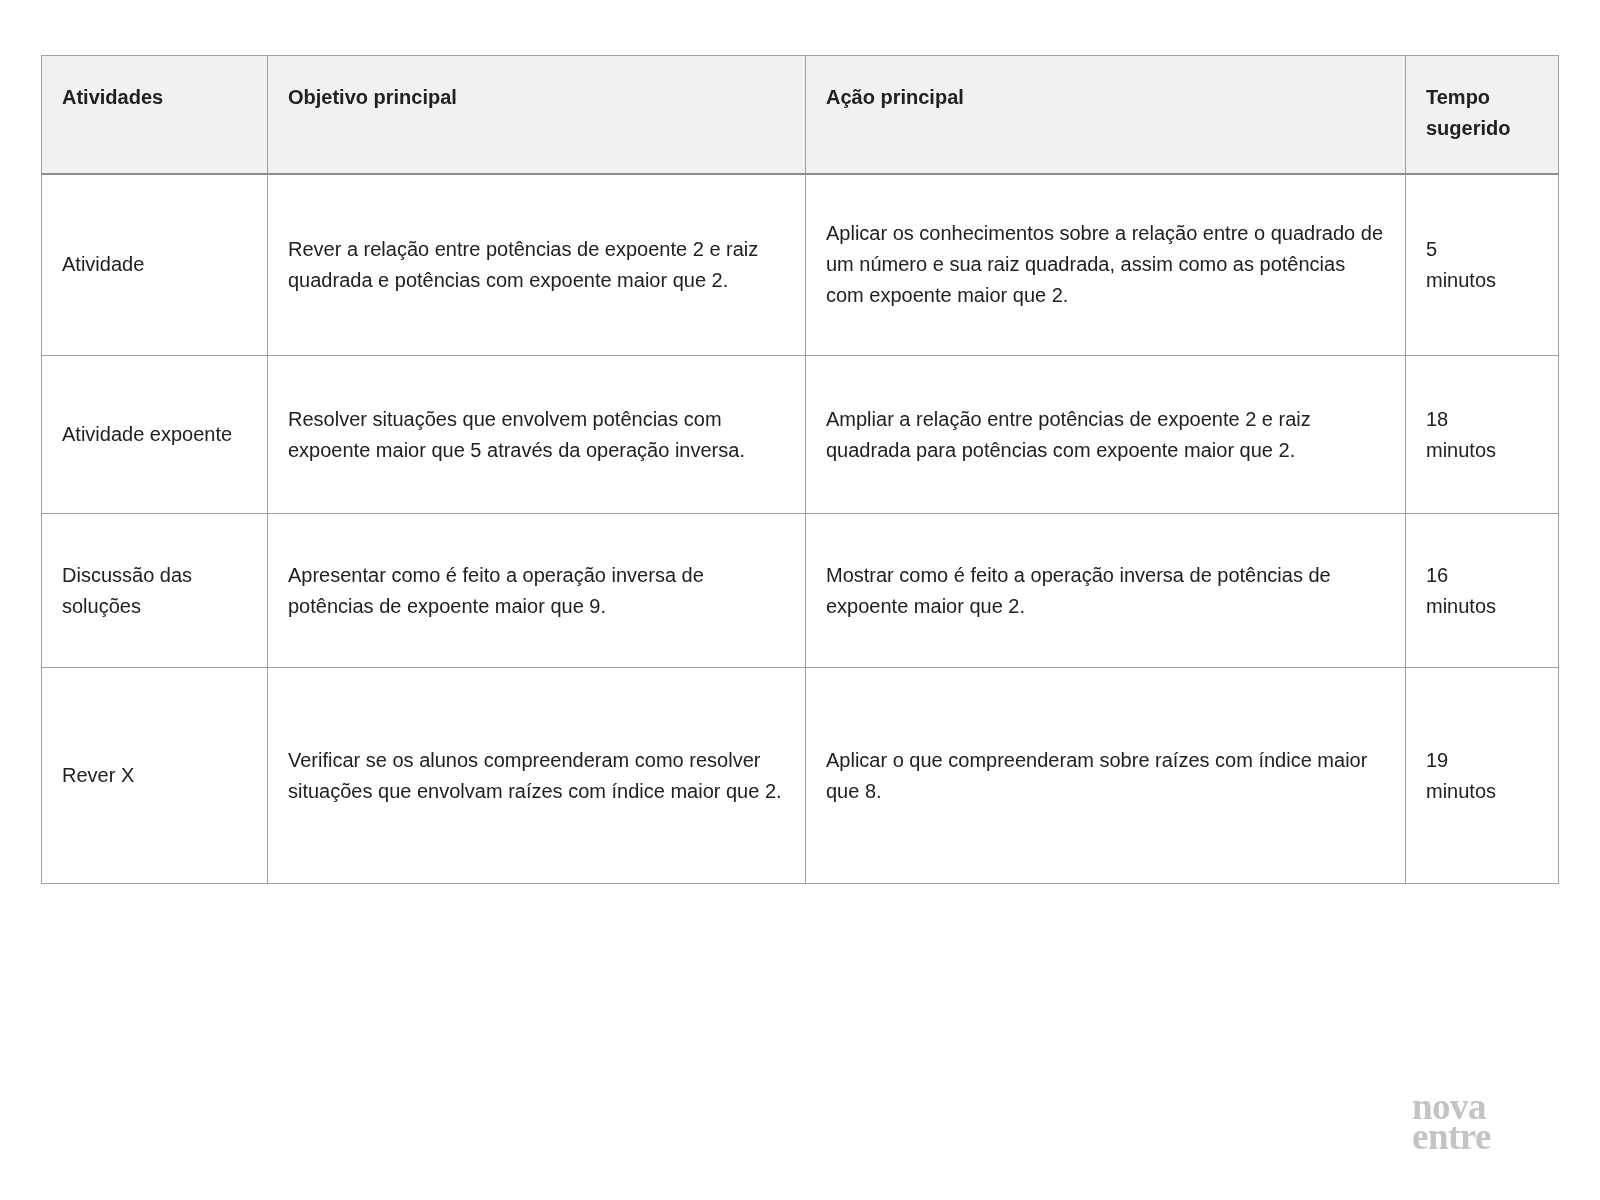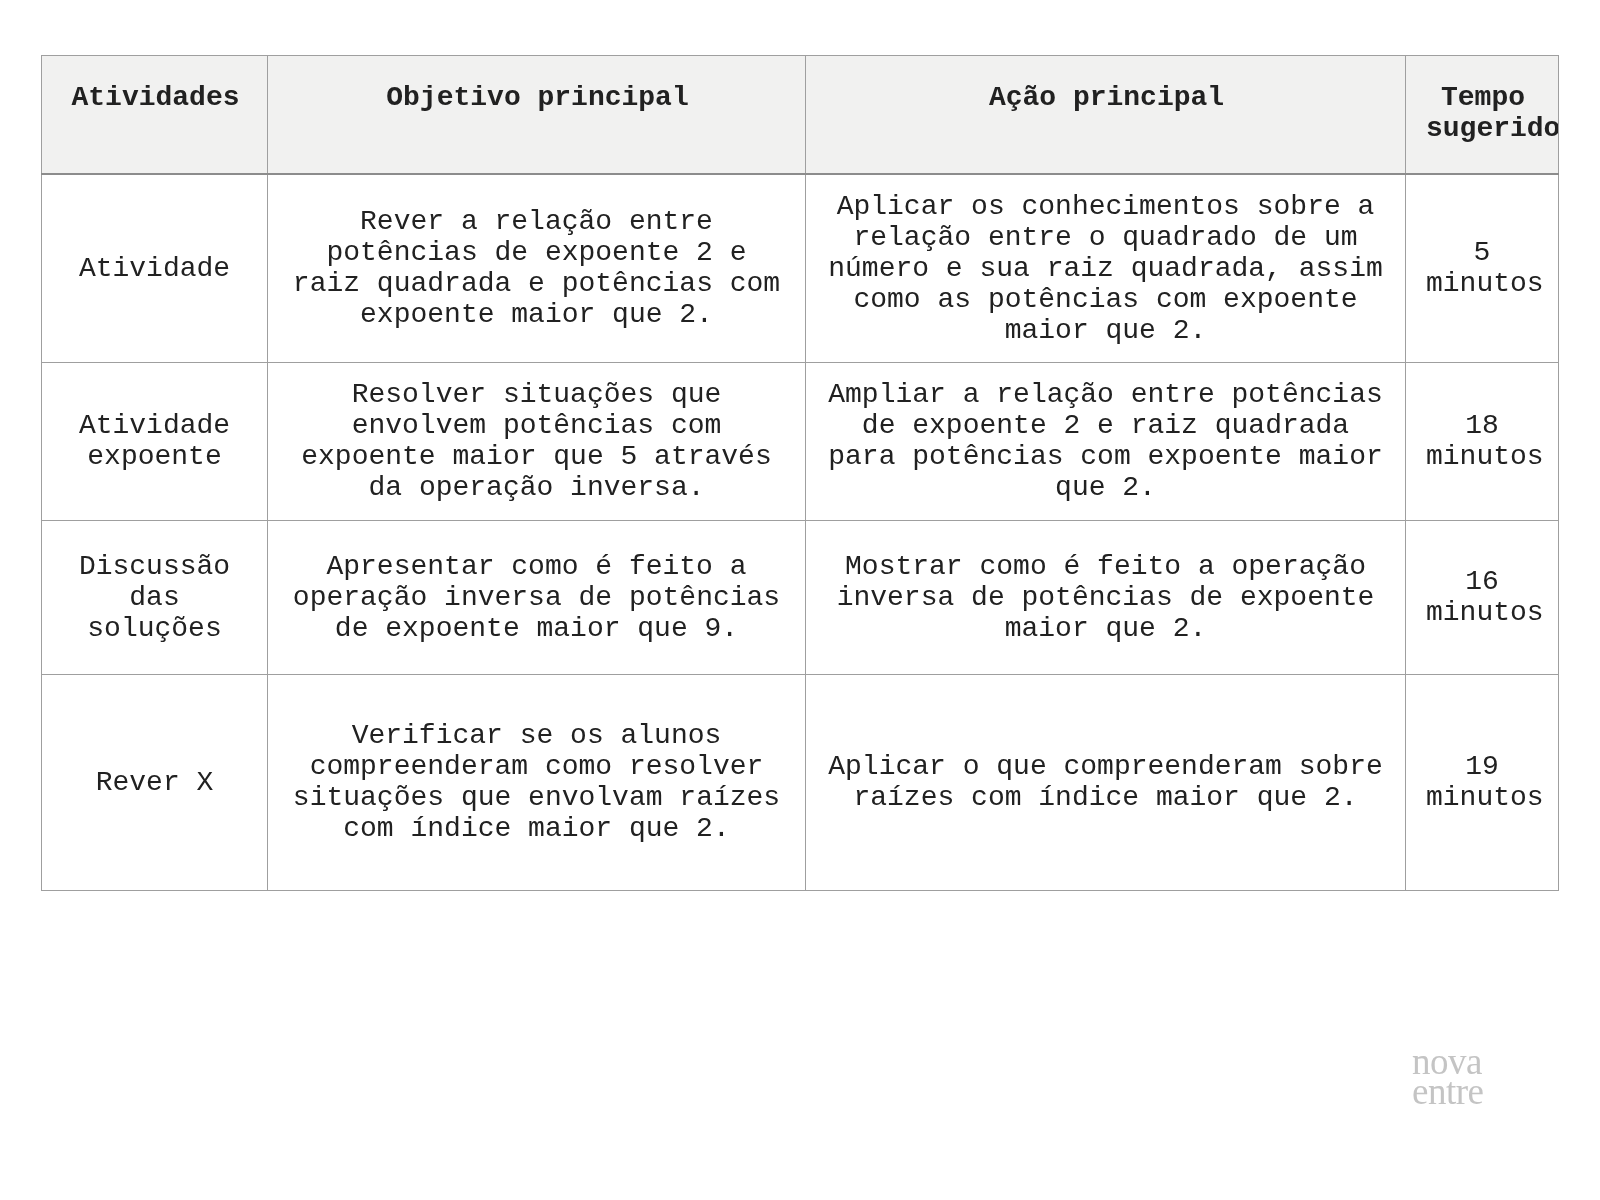--- a/index.html
+++ b/index.html
@@ -28,25 +28,24 @@
     border-collapse:collapse;
     table-layout:fixed;
     width:1517px;
   }
   col.c-atividades{width:226px;}
   col.c-objetivo{width:538px;}
   col.c-acao{width:600px;}
   col.c-tempo{width:153px;}
   th,td{
     border:1.5px solid var(--border);
-    font-size:28px;
+    font-size:20px;
     line-height:31px;
-    text-align:center;
+    text-align:left;
     overflow:hidden;
-    font-family:Liberation Mono, monospace;
   }
   th{
     background:var(--header-bg);
     vertical-align:top;
     font-weight:700;
     padding:26px 18px 16px 20px;
     border-bottom:2px solid var(--border-strong);
     height:118px;
   }
   td{
@@ -57,23 +56,23 @@
   }
   tr.r1 td{height:182px;}
   tr.r2 td{height:158px;}
   tr.r3 td{height:154px;}
   tr.r4 td{height:149px;}
   tr.r5 td{height:216px;}
   .tempo-line{display:block;}
   .logo{
     position:absolute;
     left:1412px;
-    top:1047px;
+    top:1092px;
     font-family:"Liberation Serif","DejaVu Serif",serif;
-    font-weight:400;
+    font-weight:700;
     font-size:37px;
     line-height:30px;
     letter-spacing:-0.5px;
     color:var(--logo);
   }
   .logo span{display:block;}
 </style>
 </head>
 <body>
 
@@ -117,21 +116,21 @@
         <td>Apresentar como é feito a operação inversa de potências de expoente maior que 9.</td>
         <td>Mostrar como é feito a operação inversa de potências de expoente maior que 2.</td>
         <td>
           <span class="tempo-line">16</span>
           <span class="tempo-line">minutos</span>
         </td>
       </tr>
       <tr class="r5">
         <td>Rever X</td>
         <td>Verificar se os alunos compreenderam como resolver situações que envolvam raízes com índice maior que 2.</td>
-        <td>Aplicar o que compreenderam sobre raízes com índice maior que 2.</td>
+        <td>Aplicar o que compreenderam sobre raízes com índice maior que 8.</td>
         <td>
           <span class="tempo-line">19</span>
           <span class="tempo-line">minutos</span>
         </td>
       </tr>
     </tbody>
   </table>
 </div>
 
 <div class="logo">

